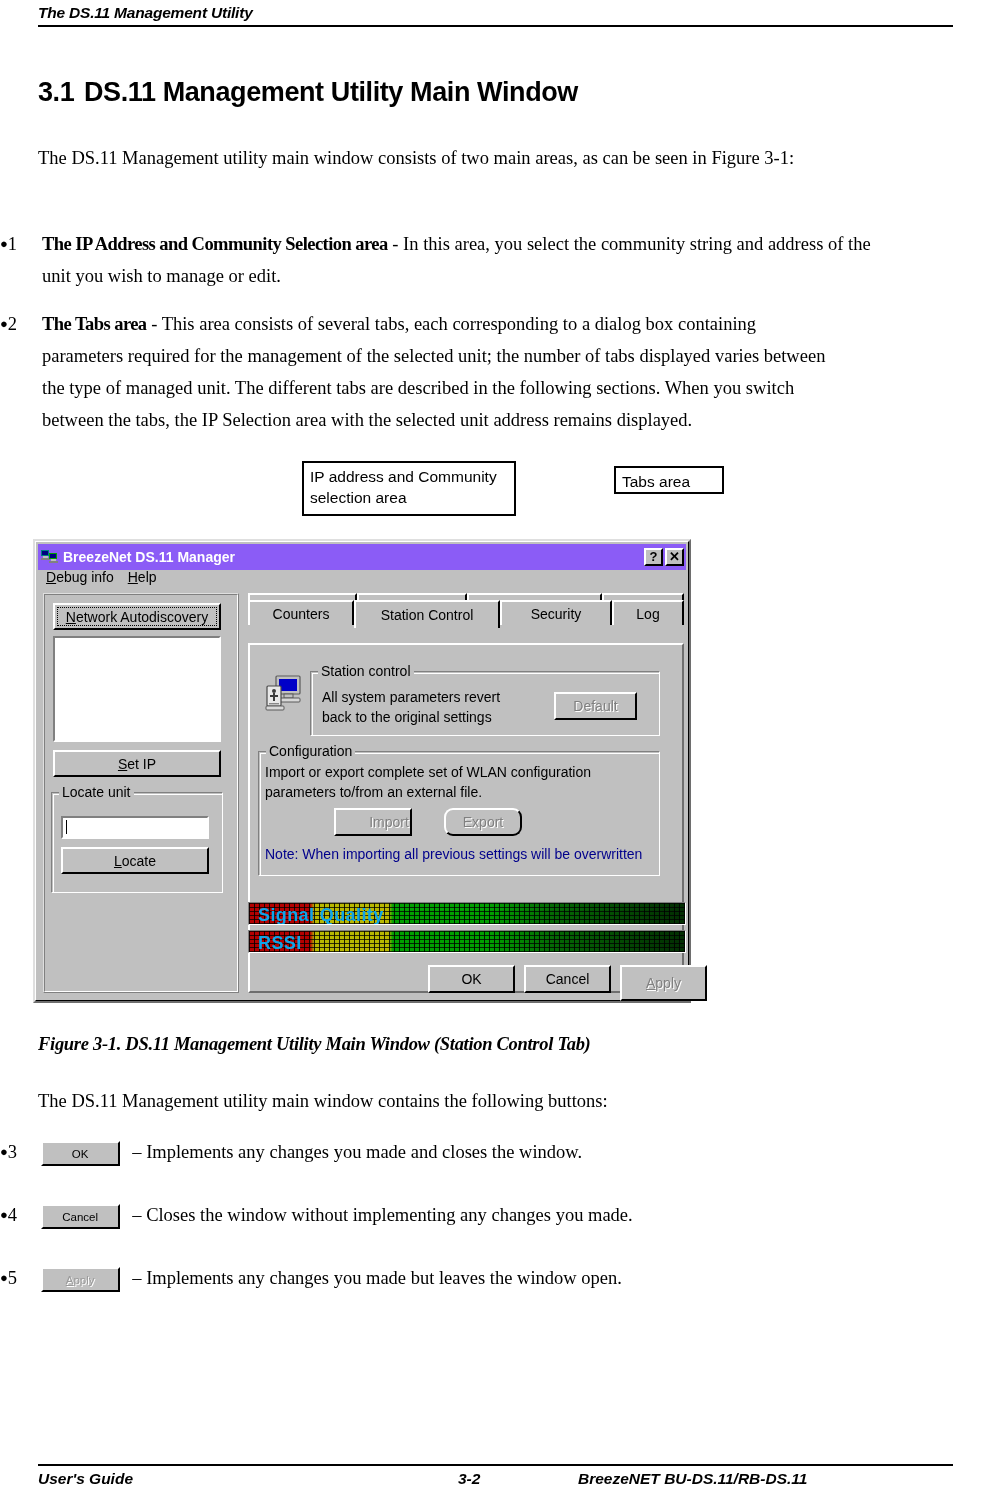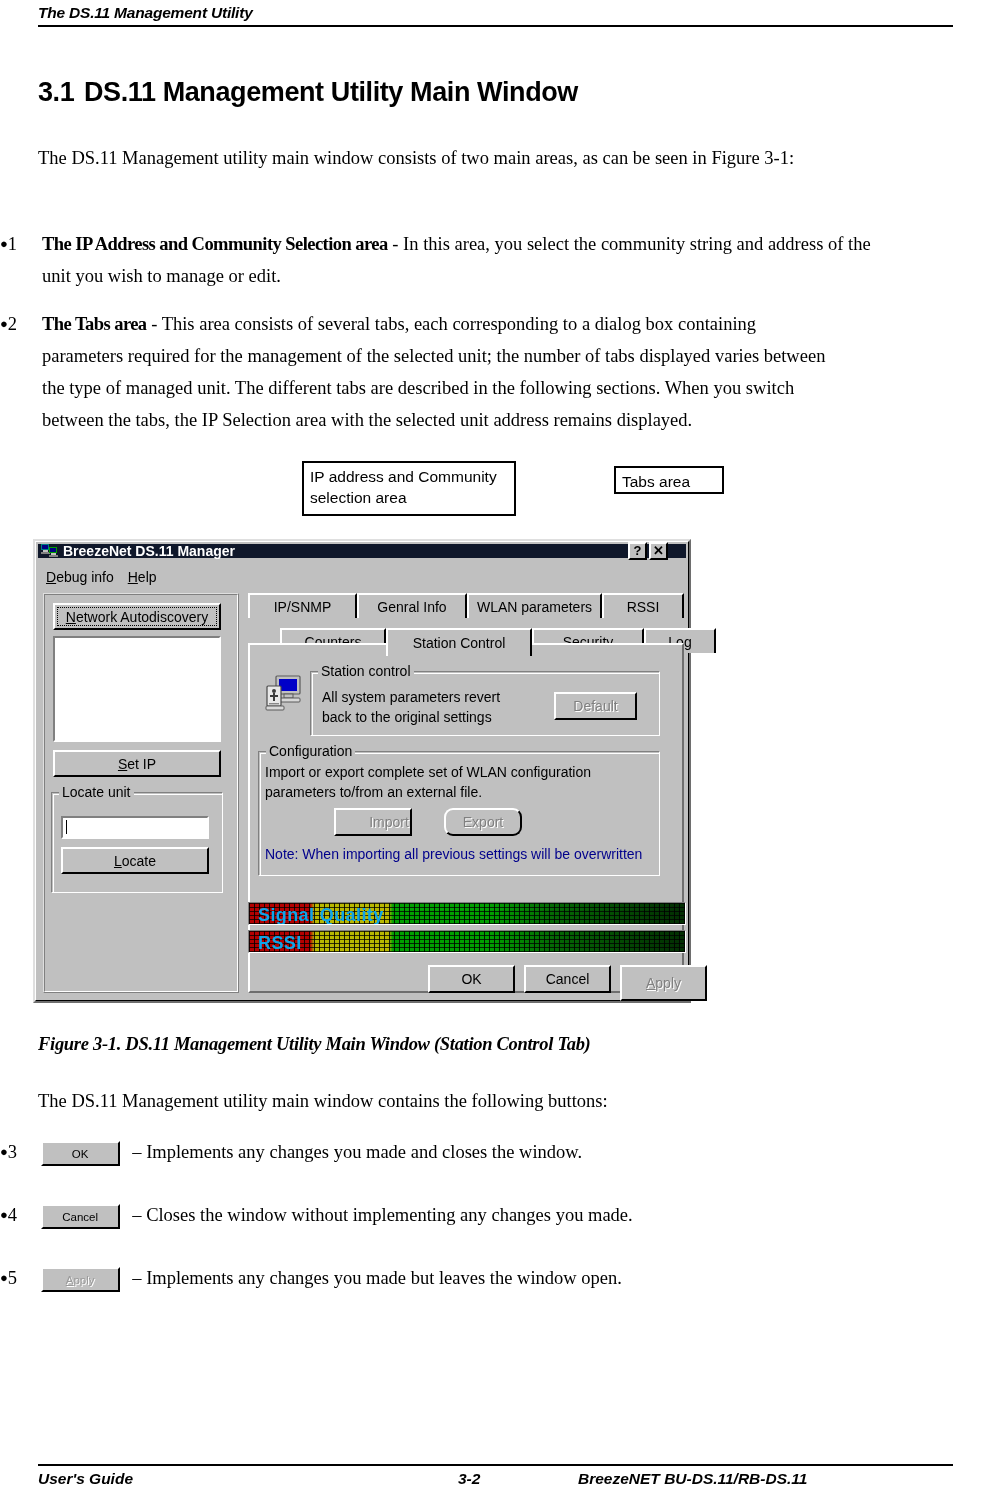--- a/index.html
+++ b/index.html
@@ -144,25 +144,25 @@
   .win-inner {
     position: absolute;
     left: 0; top: 0; right: 0; bottom: 0;
     border-top: 1px solid #ffffff;
     border-left: 1px solid #ffffff;
     border-right: 1px solid #000;
     border-bottom: 1px solid #000;
   }
   .titlebar {
     position: absolute;
-    left: 2px; top: 2px; right: 2px; height: 14px;
-    background: #0f172a;
+    left: 2px; top: 2px; right: 2px; height: 26px;
+    background: #8b5cf6;
     display: flex;
     align-items: center;
-    padding: 0 18px 0 3px;
+    padding: 0 2px 0 3px;
   }
   .titlebar-icon { width: 17px; height: 16px; position: relative; flex: 0 0 auto; }
   .titlebar-text {
     color: #fff;
     font-family: "Liberation Sans", sans-serif;
     font-weight: bold;
     font-size: 14px;
     margin-left: 5px;
     white-space: nowrap;
     flex: 1 1 auto;
@@ -470,21 +470,21 @@
 
   <div class="tabarea">
 
     <div class="tabrow" style="top:0; width:436px;">
       <div class="tab" style="left:0px;   width:109px;">IP/SNMP</div>
       <div class="tab" style="left:109px; width:110px;">Genral Info</div>
       <div class="tab" style="left:219px; width:135px;">WLAN parameters</div>
       <div class="tab" style="left:354px; width:82px;">RSSI</div>
     </div>
 
-    <div class="tabrow" style="top:35px; width:494px; height:28px;margin-left:32px;">
+    <div class="tabrow" style="top:7px; width:494px; height:28px;">
       <div class="tab" style="left:0px;   width:106px; height:25px;">Counters</div>
       <div class="tab active" style="left:106px; width:146px;">Station Control</div>
       <div class="tab" style="left:252px; width:112px; height:25px;">Security</div>
       <div class="tab" style="left:364px; width:72px;  height:25px;">Log</div>
     </div>
 
     <div class="tabpage">
 
       <span class="sc-icon">
         <svg width="40" height="40" viewBox="0 0 40 40">

